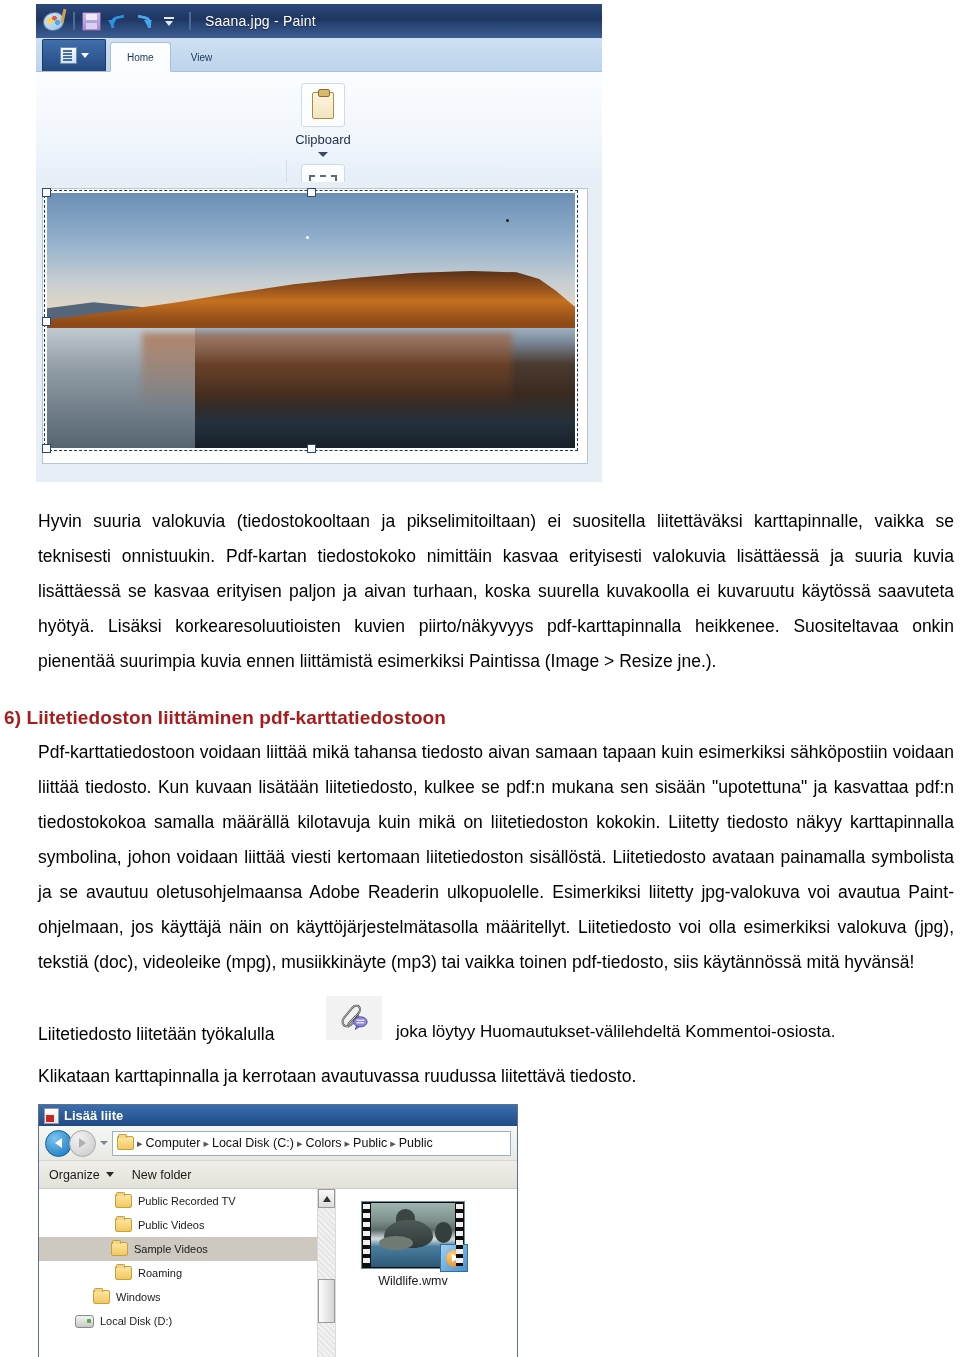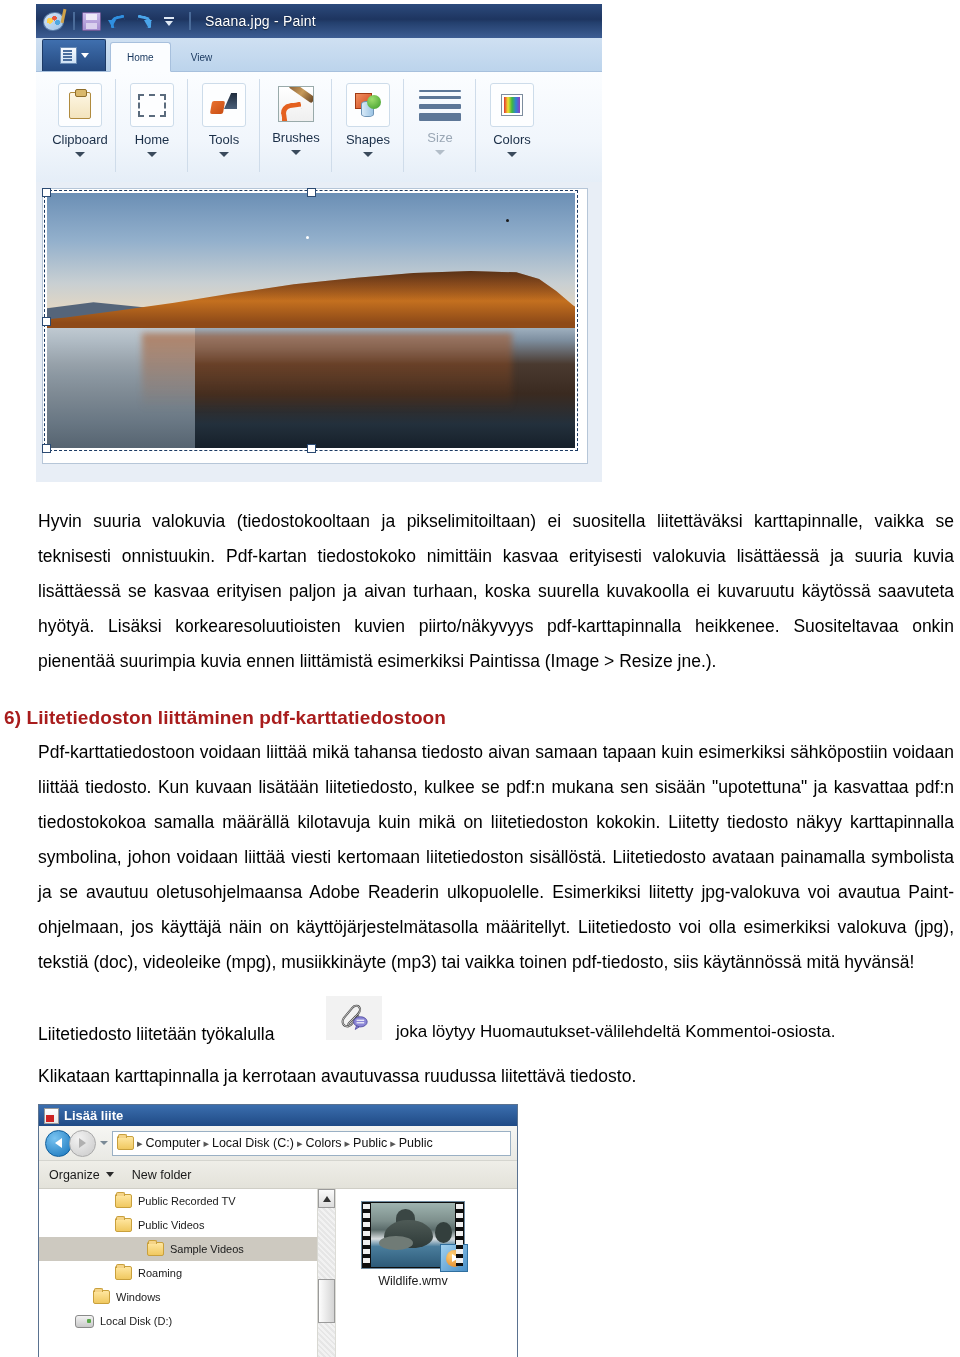--- a/index.html
+++ b/index.html
@@ -83,22 +83,22 @@
     height:27px;padding:0 16px;display:flex;align-items:center;
     font-size:10px;color:#17365d;margin-left:4px;
   }
   .ribbon-tab.active{
     background:#fbfdff;border:1px solid #a7c0dd;border-bottom:1px solid #fbfdff;
     border-radius:3px 3px 0 0;height:28px;margin-bottom:-1px;position:relative;z-index:3;
   }
 
   .paint-ribbon{
     height:110px;background:linear-gradient(to bottom,#fbfdff 0%,#f1f6fc 60%,#e4edf7 100%);
-    display:flex;align-items:flex-start;padding:4px 0 0 8px;
-    border-bottom:1px solid #b9cee5;position:relative;
+    display:flex;align-items:center;padding:4px 0 0 8px;
+    border-bottom:1px solid #b9cee5;position:relative;flex-direction:column;
   }
   .rib-group{
     width:72px;height:104px;display:flex;flex-direction:column;align-items:center;
     position:relative;
   }
   .rib-group + .rib-group:before{
     content:"";position:absolute;left:-1px;top:3px;bottom:8px;width:1px;background:#cfdcea;
   }
   .rib-btn{
     width:42px;height:42px;margin-top:7px;
@@ -502,21 +502,21 @@
 
     <div class="tree-pane">
       <div class="tree-row" style="padding-left:76px">
         <span class="tree-icon-folder"></span>
         <span>Public Recorded TV</span>
       </div>
       <div class="tree-row" style="padding-left:76px">
         <span class="tree-icon-folder"></span>
         <span>Public Videos</span>
       </div>
-      <div class="tree-row sel" style="padding-left:108px">
+      <div class="tree-row sel" style="padding-left:72px">
         <span class="tree-icon-folder"></span>
         <span>Sample Videos</span>
       </div>
       <div class="tree-row" style="padding-left:76px">
         <span class="tree-icon-folder"></span>
         <span>Roaming</span>
       </div>
       <div class="tree-row" style="padding-left:54px">
         <span class="tree-icon-folder"></span>
         <span>Windows</span>

